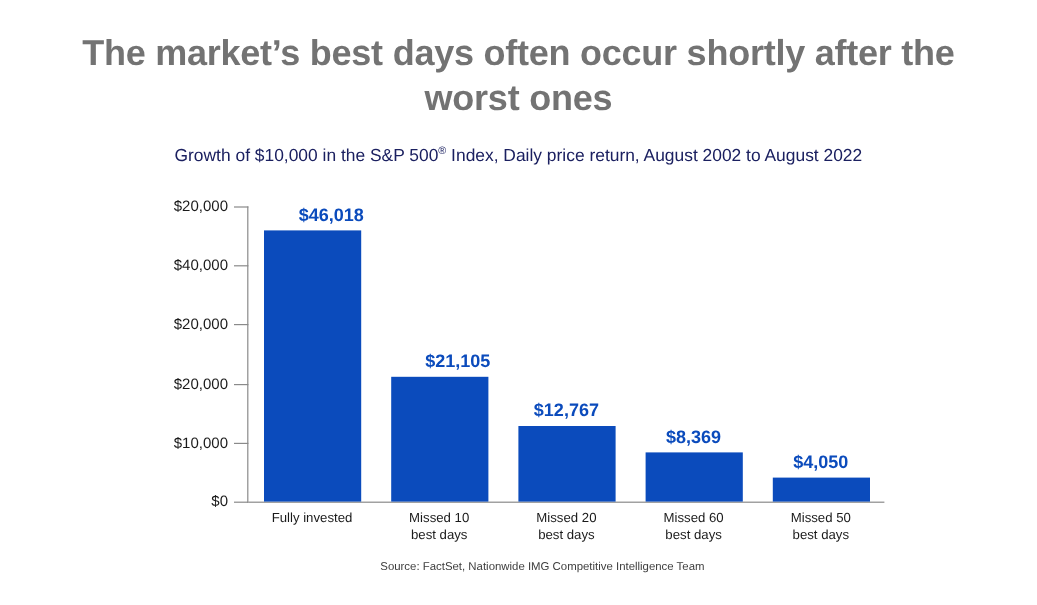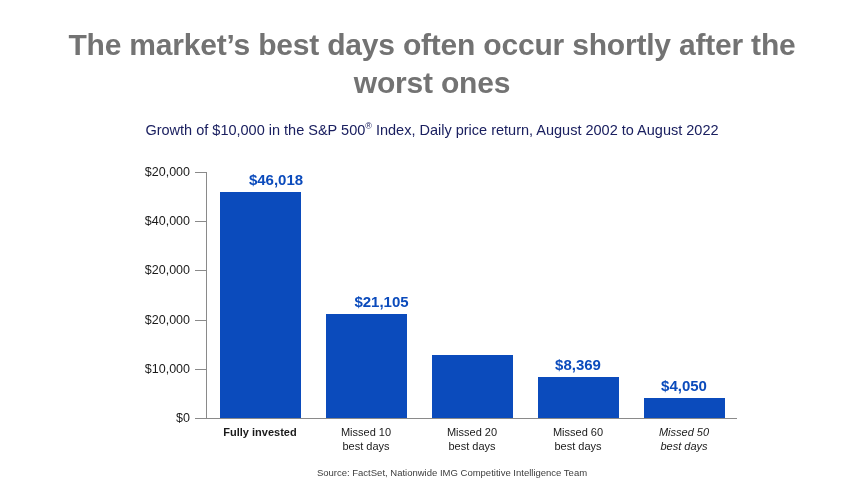--- a/index.html
+++ b/index.html
@@ -172,31 +172,32 @@
       <div class="y-label-wrap" style="top: 172px;">
         <div class="y-label">$20,000</div>
       </div>
     </div>
   <div id="plot">
       <div class="bar" style="left: 12.5px; width: 81px; height: 226.409px; background: rgb(11, 75, 188);"></div>
       <div class="bar-value" style="left: -1.5px; width: 109px; top: -1.40856px; margin-left: 16px;">$46,018</div>
       <div class="bar" style="left: 118.5px; width: 81px; height: 103.837px; background: rgb(11, 75, 188);"></div>
       <div class="bar-value" style="left: 120px; width: 109px; top: 121.163px;">$21,105</div>
       <div class="bar" style="left: 224.5px; width: 81px; height: 62.8136px; background: rgb(11, 75, 188);"></div>
+      <div class="bar-value" style="left: 210.5px; width: 109px; top: 162.186px;">$12,767</div>
       <div class="bar" style="left: 330.5px; width: 81px; height: 41.1755px; background: rgb(11, 75, 188);"></div>
       <div class="bar-value" style="left: 316.5px; width: 109px; top: 183.825px;">$8,369</div>
       <div class="bar" style="left: 436.5px; width: 81px; height: 19.926px; background: rgb(11, 75, 188);"></div>
       <div class="bar-value" style="left: 422.5px; width: 109px; top: 205.074px;">$4,050</div>
     </div>
   <div id="x-axis">
-      <div class="cat-label" style="left: 201.5px; width: 117px; top: 425px; font-weight: bold;">Fully invested</div>
+      <div class="cat-label" style="left: 201.5px; width: 117px; top: 425px;">Fully invested</div>
       <div class="cat-label" style="left: 307.5px; width: 117px; top: 425px;">Missed 10
 best days</div>
       <div class="cat-label" style="left: 413.5px; width: 117px; top: 425px;">Missed 20
 best days</div>
       <div class="cat-label" style="left: 519.5px; width: 117px; top: 425px;">Missed 60
 best days</div>
-      <div class="cat-label" style="left: 625.5px; width: 117px; top: 425px; font-style: italic;">Missed 50
+      <div class="cat-label" style="left: 625.5px; width: 117px; top: 425px;">Missed 50
 best days</div>
     </div>
 </div>
 
 <div id="source-note">Source: FactSet, Nationwide IMG Competitive Intelligence Team</div>
 
 </body></html>

